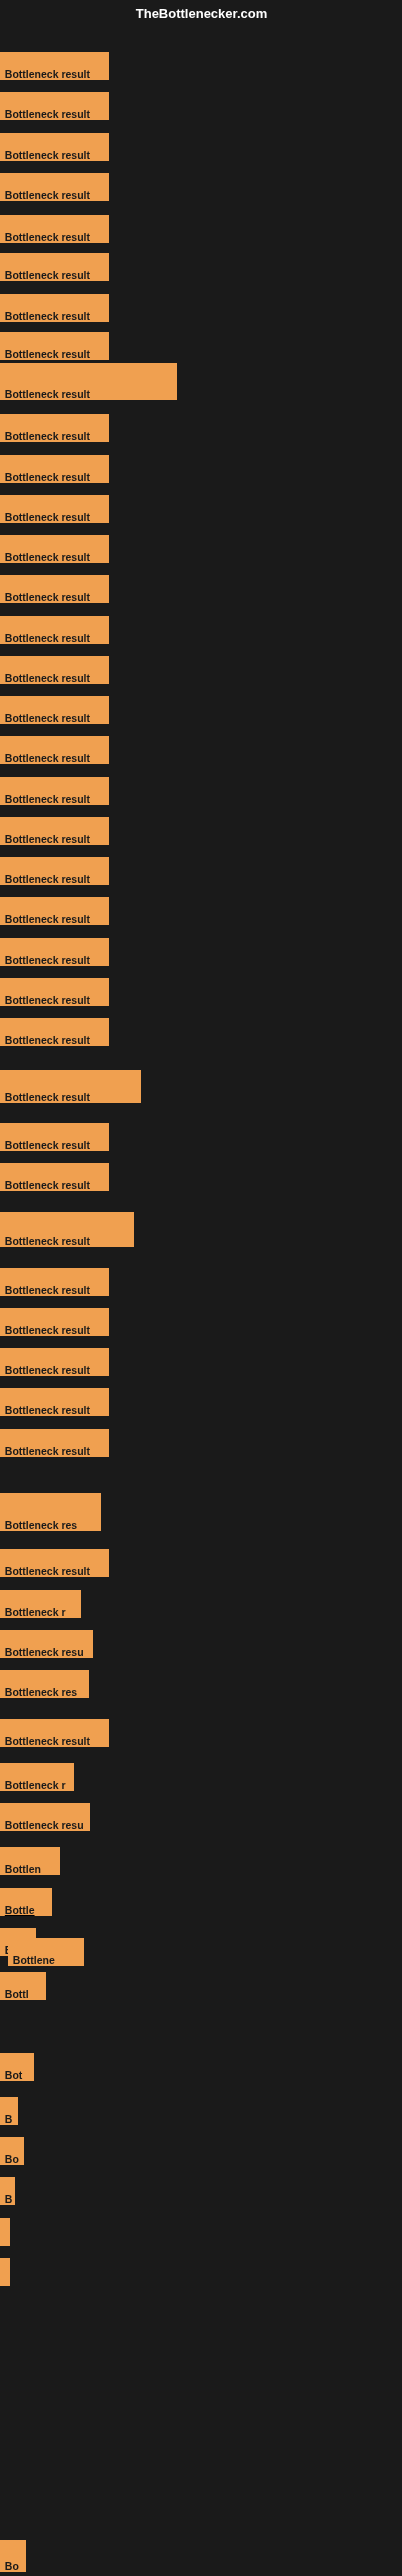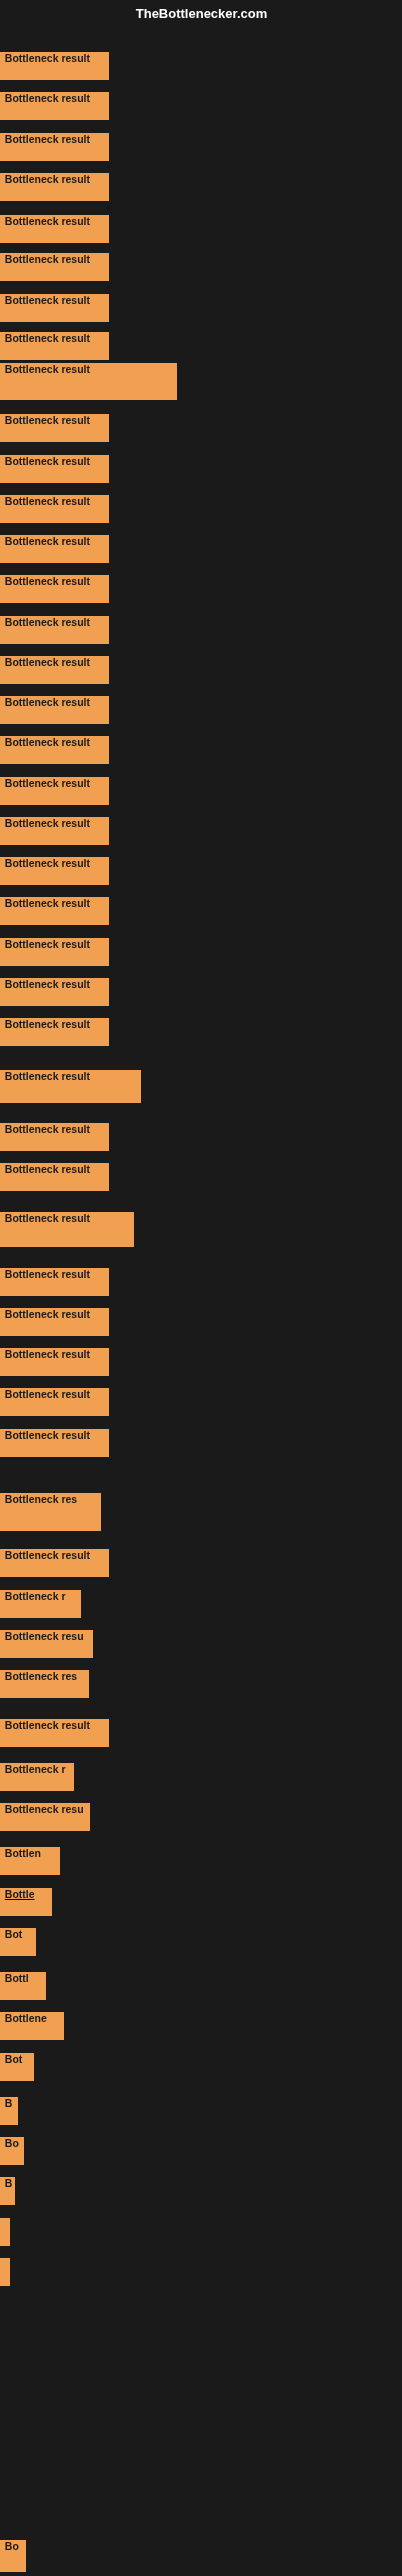--- a/index.html
+++ b/index.html
@@ -23,21 +23,21 @@
     }
     .bar-container {
       position: relative;
       width: 100%;
     }
     .bar-item {
       position: absolute;
       left: 0;
       background-color: #f0a050;
       display: flex;
-      align-items: flex-start;
+      align-items: flex-end;
       padding: 0 4.8px;
       overflow: hidden;
       white-space: nowrap;
     }
     .bar-label {
       color: #1a1a1a;
       font-size: 10.5px;
       font-weight: bold;
     }
   </style>
@@ -178,21 +178,21 @@
     </div>
     <div class="bar-item" style="top: 1860px; width: 52px; height: 28px; text-decoration: underline;">
       <span class="bar-label">Bottle</span>
     </div>
     <div class="bar-item" style="top: 1900px; width: 36px; height: 28px;">
       <span class="bar-label">Bot</span>
     </div>
     <div class="bar-item" style="top: 1944px; width: 46px; height: 28px;">
       <span class="bar-label">Bottl</span>
     </div>
-    <div class="bar-item" style="top: 1984px; width: 64px; height: 28px;">
+    <div class="bar-item" style="top: 1910px; width: 76px; height: 28px; margin-left: 8px;">
       <span class="bar-label">Bottlene</span>
     </div>
     <div class="bar-item" style="top: 2025px; width: 34px; height: 28px;">
       <span class="bar-label">Bot</span>
     </div>
     <div class="bar-item" style="top: 2069px; width: 17.7px; height: 28px;">
       <span class="bar-label">B</span>
     </div>
     <div class="bar-item" style="top: 2109px; width: 24px; height: 28px;">
       <span class="bar-label">Bo</span>

